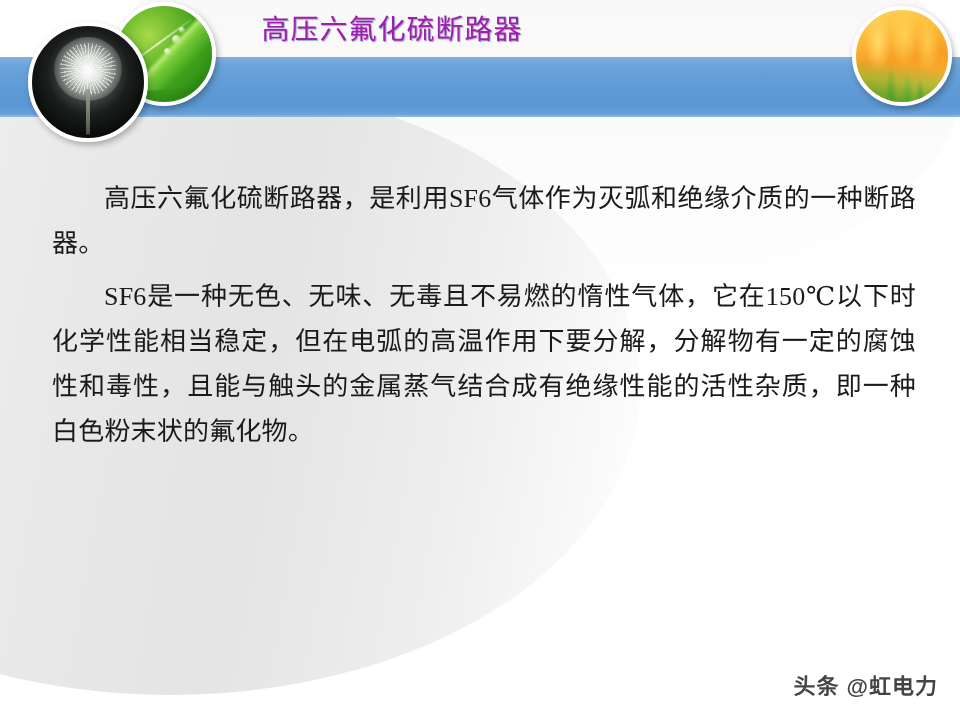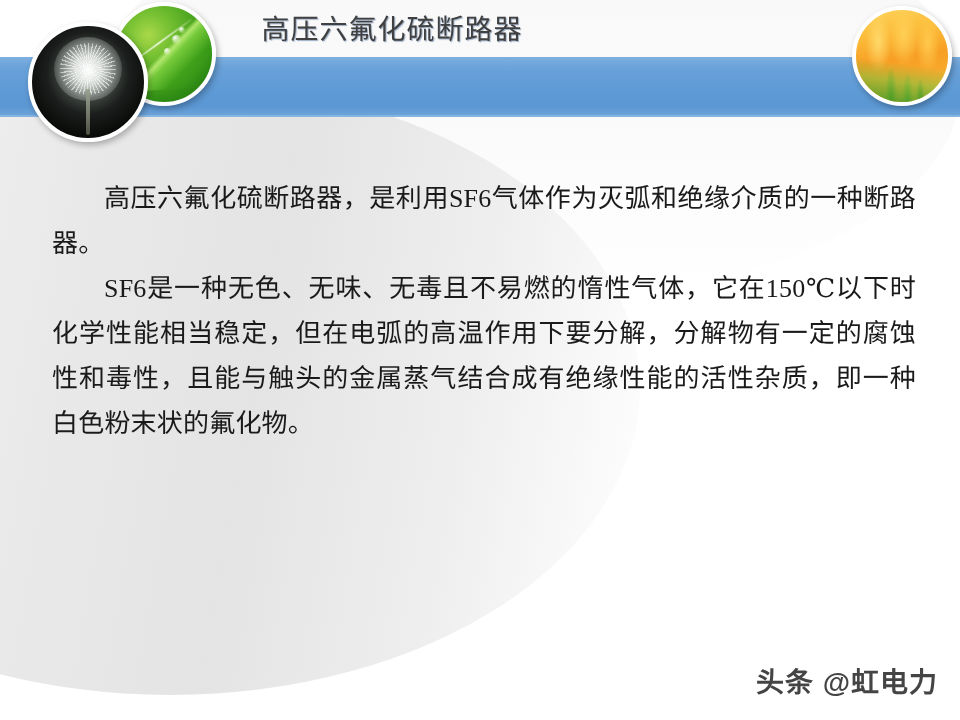--- a/index.html
+++ b/index.html
@@ -75,21 +75,21 @@
   }
 
   .banner-title {
     position: absolute;
     left: 0;
     top: 0;
     width: 784px;
     height: 60px;
     line-height: 60px;
     text-align: center;
-    color: #404040;
+    color: #a21caf;
     font-family: "Liberation Serif", "DejaVu Serif", serif;
     font-size: 28px;
     font-weight: 400;
     letter-spacing: 1px;
     text-shadow: 1px 1px 1px rgba(40,80,130,.45);
     z-index: 4;
     white-space: nowrap;
   }
 
   
@@ -243,32 +243,32 @@
     line-height: 45px;
     letter-spacing: .2px;
   }
   .body-copy p {
     margin: 0;
     text-indent: 2em;
     text-align: justify;
     text-justify: inter-ideograph;
   }
   .body-copy p + p {
-    margin-top: 0;
+    margin-top: 8px;
   }
 
   
   .watermark {
     position: absolute;
     right: 22px;
     bottom: 20px;
     z-index: 8;
     color: #2b2b2b;
     font-family: "Liberation Sans", "DejaVu Sans", sans-serif;
-    font-size: 28px;
+    font-size: 22px;
     font-weight: 700;
     letter-spacing: 1px;
     opacity: .88;
     white-space: nowrap;
   }
   .watermark-ghost {
     position: absolute;
     right: 186px;
     bottom: 24px;
     z-index: 7;

